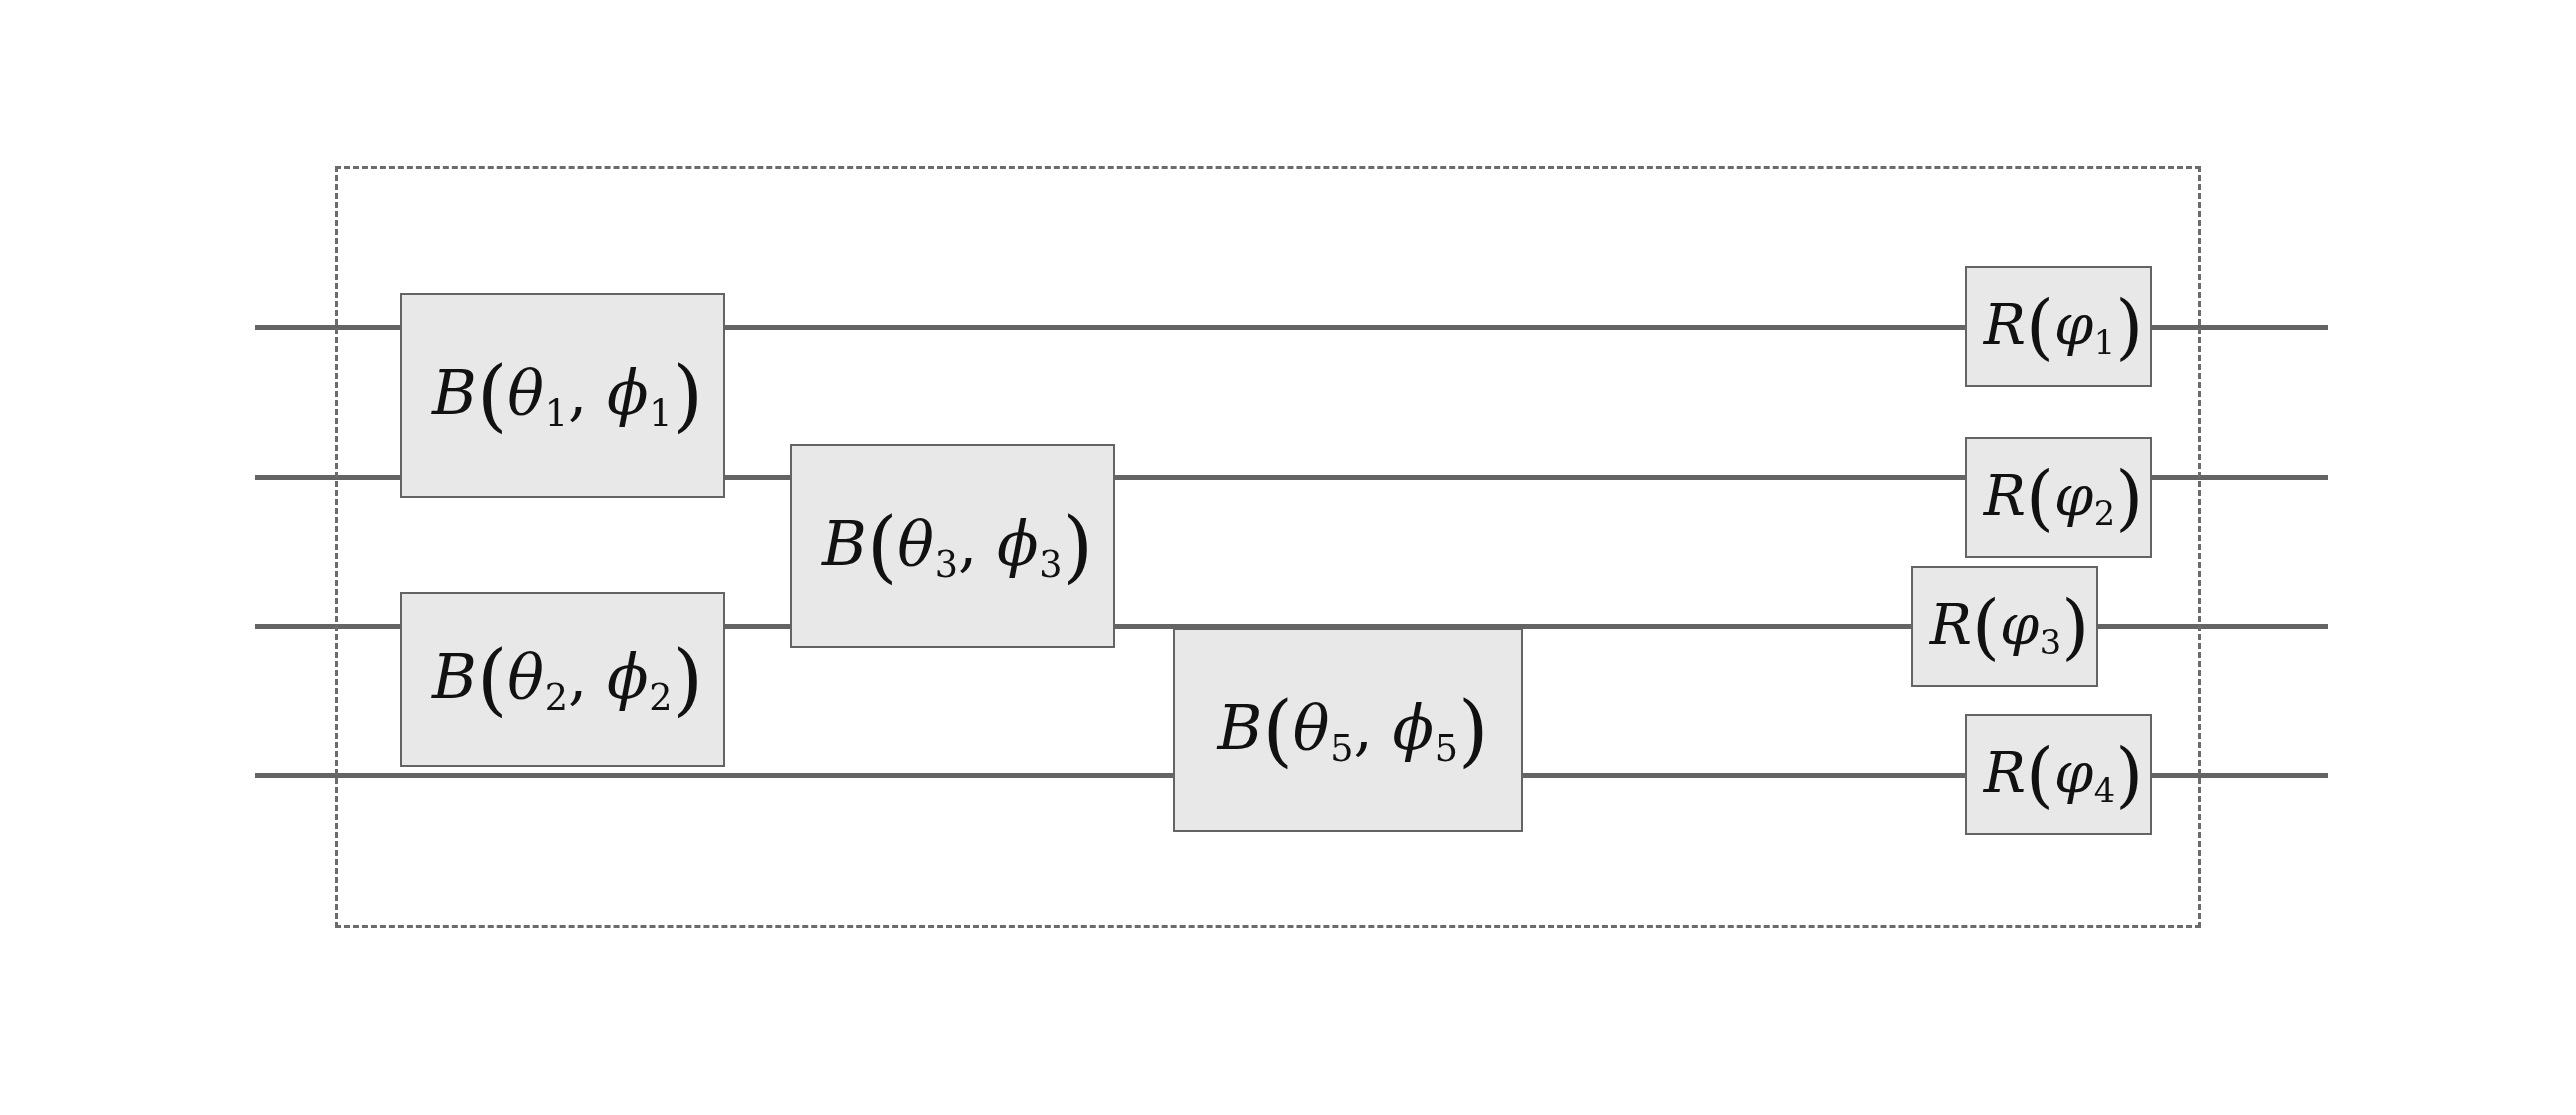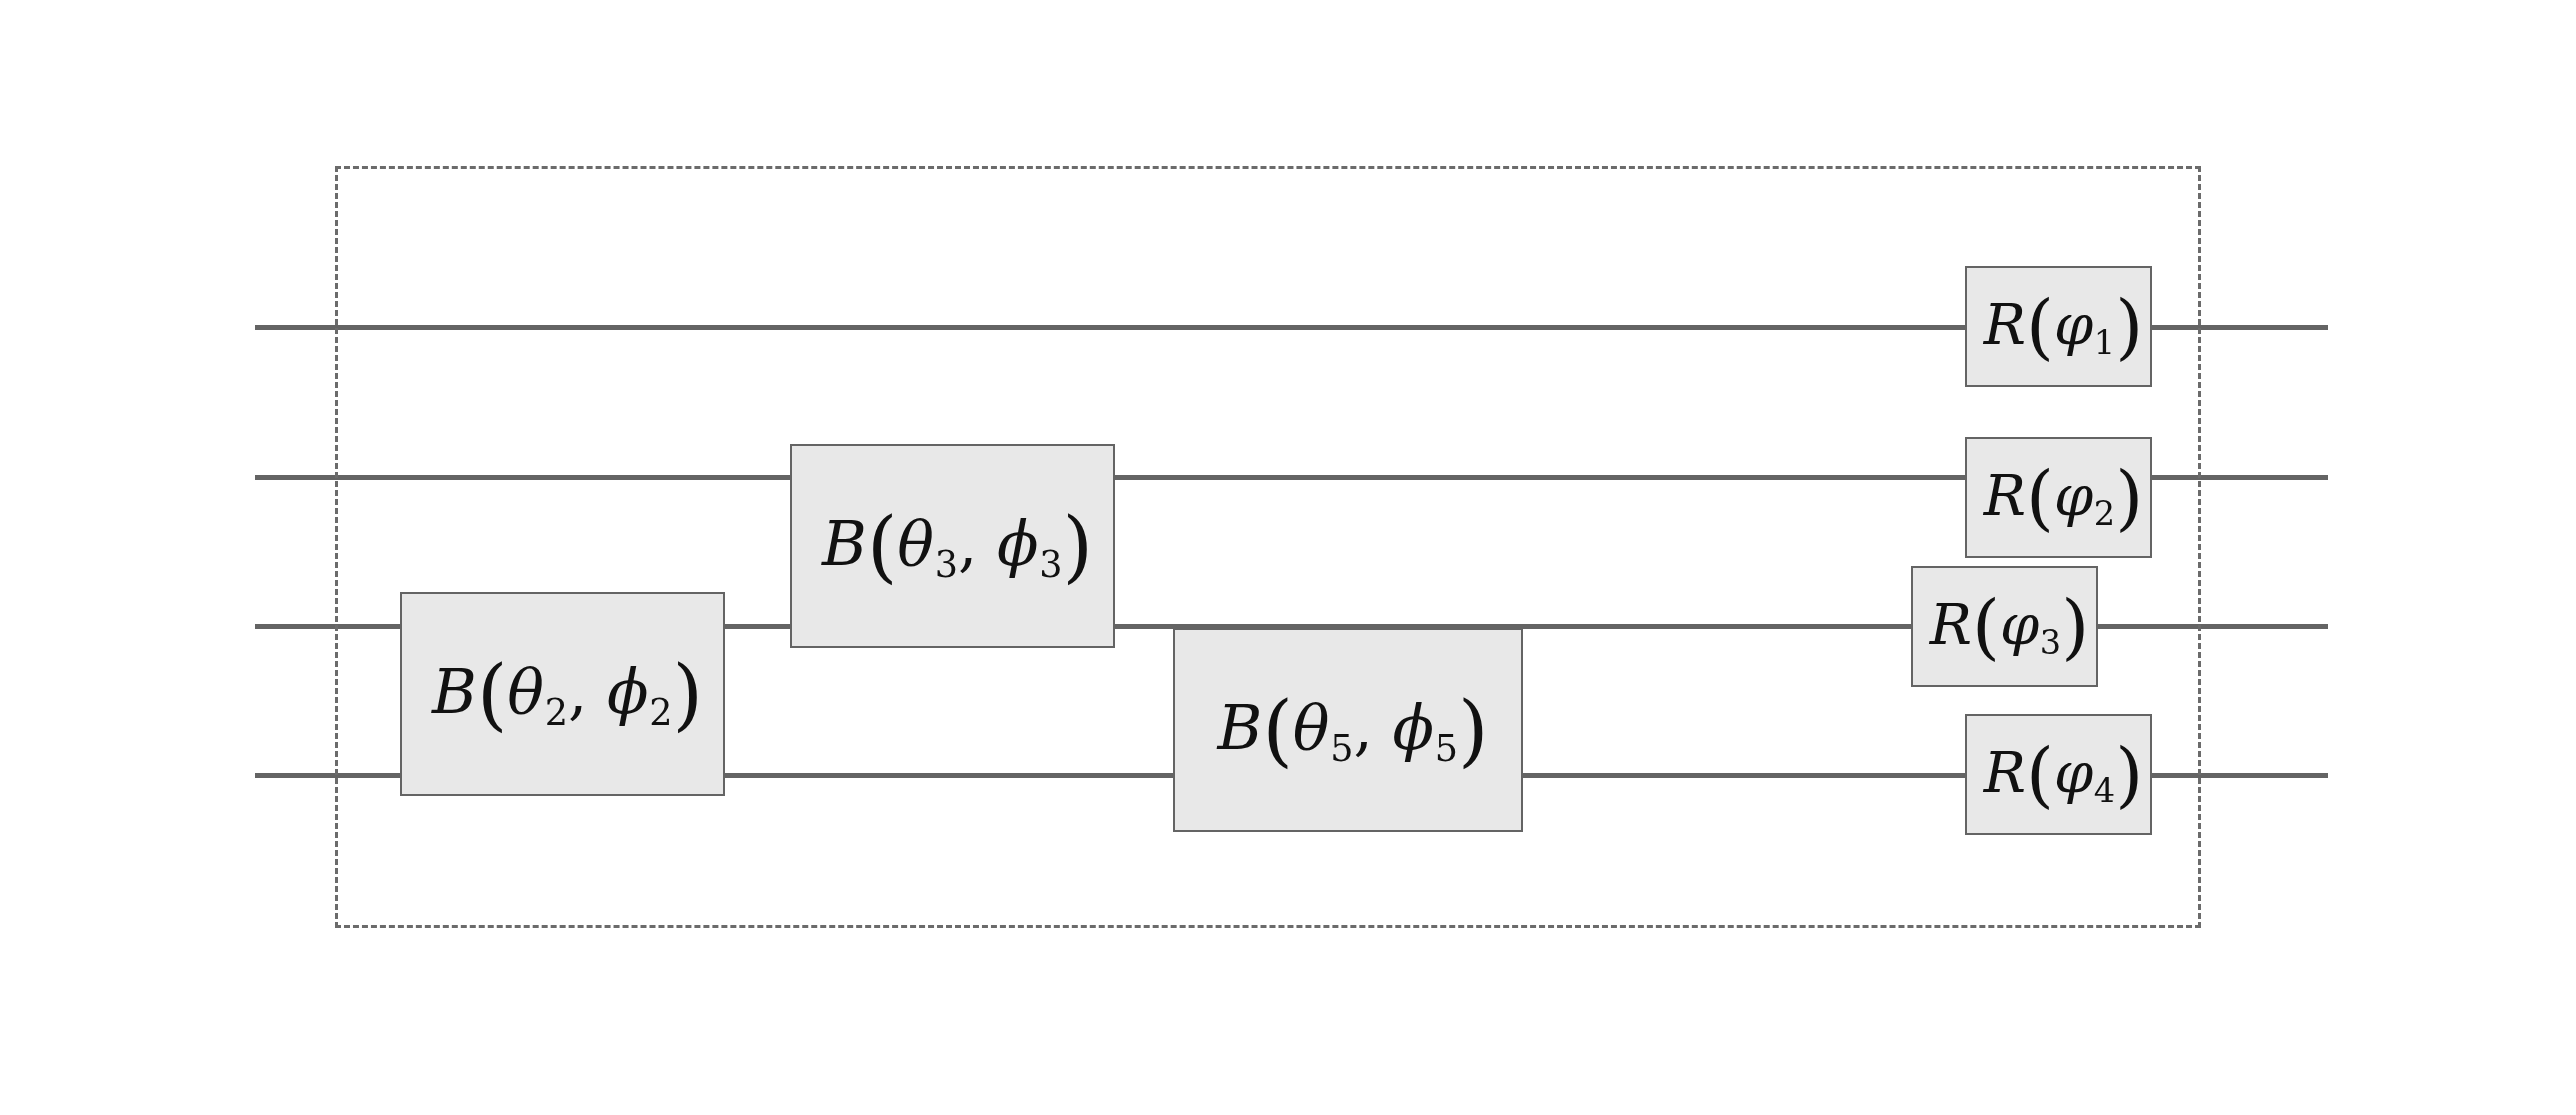--- a/index.html
+++ b/index.html
@@ -45,21 +45,24 @@
 </style>
 </head>
 <body>
 
 <div id="canvas" style="--bg: #ffffff; --wire: #646464; --gate-fill: #e8e8e8; --gate-border: #646464; --dash: #6b6b6b; --text: #111111;">
     <div class="wire" style="left: 255px; top: 325px; width: 2073px;"></div>
     <div class="wire" style="left: 255px; top: 475px; width: 2073px;"></div>
     <div class="wire" style="left: 255px; top: 624px; width: 2073px;"></div>
     <div class="wire" style="left: 255px; top: 773px; width: 2073px;"></div>
     <div class="boundary" style="left: 335px; top: 166px; width: 1866px; height: 762px;"></div>
-    <div class="gate gate-b" aria-label="B(θ₂, ϕ₂)" style="left: 400px; top: 592px; width: 325px; height: 204px;">
+    <div class="gate gate-b" aria-label="B(θ₁, ϕ₁)" style="left: 400px; top: 293px; width: 325px; height: 205px;">
+      <span class="gate-label"><span class="tok-it">B</span><span class="tok-paren">(</span><span class="tok-it">θ</span><span class="tok-sub">1</span><span class="tok-n">, </span><span class="tok-it">ϕ</span><span class="tok-sub">1</span><span class="tok-paren">)</span></span>
+    </div>
+    <div class="gate gate-b" aria-label="B(θ₂, ϕ₂)" style="left: 400px; top: 592px; width: 325px; height: 175px;">
       <span class="gate-label"><span class="tok-it">B</span><span class="tok-paren">(</span><span class="tok-it">θ</span><span class="tok-sub">2</span><span class="tok-n">, </span><span class="tok-it">ϕ</span><span class="tok-sub">2</span><span class="tok-paren">)</span></span>
     </div>
     <div class="gate gate-b" aria-label="B(θ₃, ϕ₃)" style="left: 790px; top: 444px; width: 325px; height: 204px;">
       <span class="gate-label"><span class="tok-it">B</span><span class="tok-paren">(</span><span class="tok-it">θ</span><span class="tok-sub">3</span><span class="tok-n">, </span><span class="tok-it">ϕ</span><span class="tok-sub">3</span><span class="tok-paren">)</span></span>
     </div>
     <div class="gate gate-b" aria-label="B(θ₅, ϕ₅)" style="left: 1173px; top: 628px; width: 350px; height: 204px;">
       <span class="gate-label"><span class="tok-it">B</span><span class="tok-paren">(</span><span class="tok-it">θ</span><span class="tok-sub">5</span><span class="tok-n">, </span><span class="tok-it">ϕ</span><span class="tok-sub">5</span><span class="tok-paren">)</span></span>
     </div>
     <div class="gate gate-r" aria-label="R(φ₁)" style="left: 1965px; top: 266px; width: 187px; height: 121px;">
       <span class="gate-label"><span class="tok-it">R</span><span class="tok-paren">(</span><span class="tok-it">φ</span><span class="tok-sub">1</span><span class="tok-paren">)</span></span>

